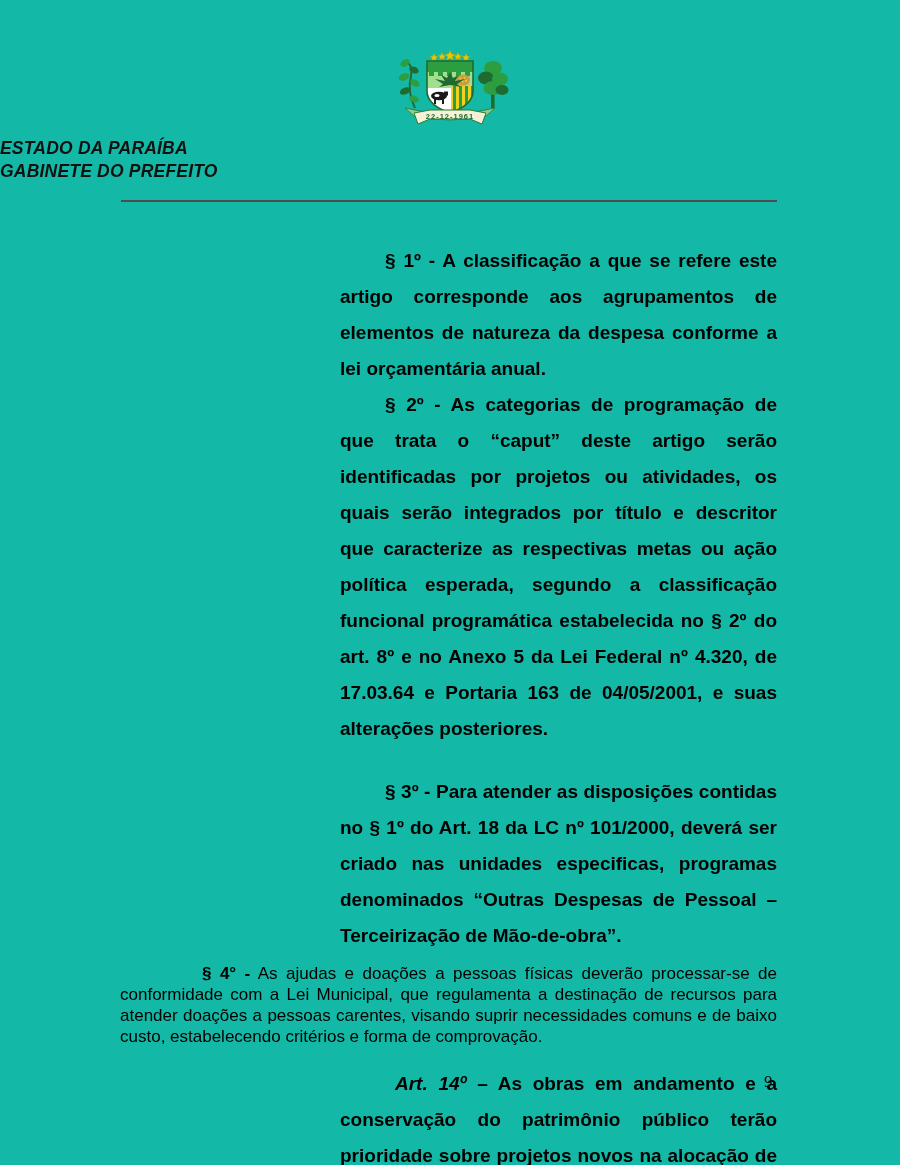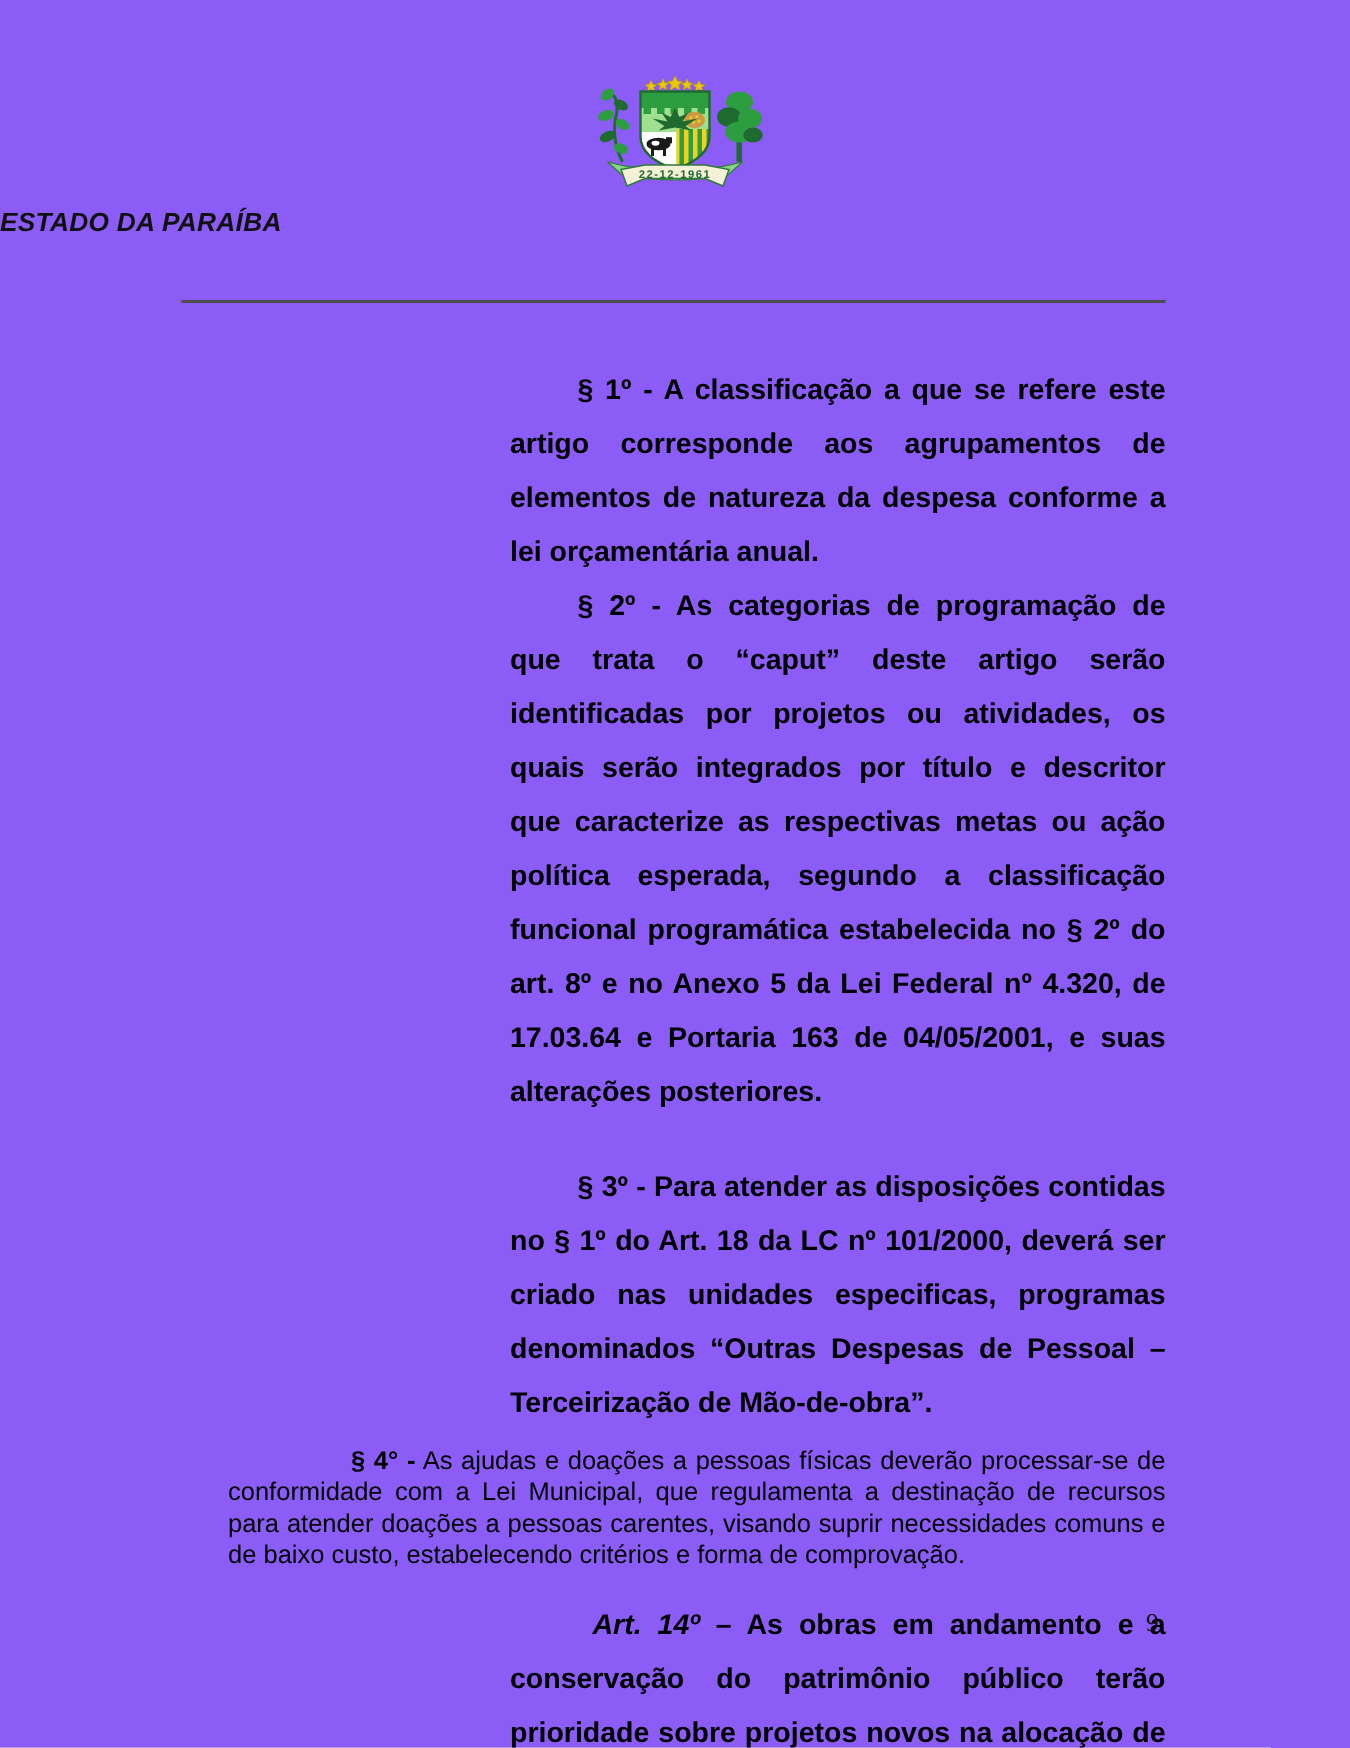--- a/index.html
+++ b/index.html
@@ -3,21 +3,21 @@
 <meta charset="utf-8">
 <style>
   html, body { margin: 0; padding: 0; }
   body {
     width: 900px; height: 1165px;
     background: #ffffff;
     font-family: "Liberation Sans", sans-serif;
     position: relative;
     overflow: hidden;
   }
-  .page { position: absolute; inset: 0; background: #8b5cf6; }
+  .page { position: absolute; inset: 0; background: #14b8a6; }
 
   
   .emblem { position: absolute; left: 384px; top: 50px; width: 132px; height: 82px; }
   .header-text {
     position: absolute; top: 137px; left: 0; width: 900px;
     text-align: left;
     font-weight: bold; font-style: italic;
     font-size: 17.5px; line-height: 22.5px;
     color: #111111;
     letter-spacing: 0.2px;
@@ -35,21 +35,20 @@
     font-weight: bold;
     font-size: 19px; line-height: 36px;
     text-indent: 45px;
   }
   p.para3 { margin-top: 27px; }
   p.para4 {
     margin-top: 9px;
     font-weight: normal;
     font-size: 17px; line-height: 21px;
     text-indent: 82px;
-    margin-left: 32px;
   }
   p.para4 .lead { font-weight: bold; }
   p.para5 { margin-top: 19px; text-indent: 55px; }
   p.para5 .lead { font-style: italic; }
 
   .page-number {
     position: absolute; left: 764px; top: 1072px;
     font-family: "Liberation Serif", serif;
     font-size: 17px; color: #111111;
   }
@@ -133,20 +132,21 @@
     </g>
 
     <g>
       <path d="M29,63 L45,60 H85 L101,63 L97,74 L85,69 H45 L33,74 Z" fill="#f5f0d8" stroke="#2d7a35" stroke-width="1"></path>
       <text x="65" y="68.5" text-anchor="middle" font-family="Liberation Sans, sans-serif" font-size="7.5" font-weight="bold" fill="#1f6b2f" letter-spacing="1">22-12-1961</text>
     </g>
   </svg>
 
   <div class="header-text">
     <div>ESTADO DA PARAÍBA</div>
+    <div>GABINETE DO PREFEITO</div>
   </div>
   <div class="header-rule"></div>
 
   <div class="content">
     <p class="block-bold para1"><span class="lead">§ 1º -</span> <span>A classificação a que se refere este artigo corresponde aos agrupamentos de elementos de natureza da despesa conforme a lei orçamentária anual.</span></p>
 
     <p class="block-bold para2"><span class="lead">§ 2º -</span> <span>As categorias de programação de que trata o “caput” deste artigo serão identificadas por projetos ou atividades, os quais serão integrados por título e descritor que caracterize as respectivas metas ou ação política esperada, segundo a classificação funcional programática estabelecida no § 2º do art. 8º e no Anexo 5 da Lei Federal nº 4.320, de 17.03.64 e Portaria 163 de 04/05/2001, e suas alterações posteriores.</span></p>
 
     <p class="block-bold para3"><span class="lead">§ 3º -</span> <span>Para atender as disposições contidas no § 1º do Art. 18 da LC nº 101/2000, deverá ser criado nas unidades especificas, programas denominados “Outras Despesas de Pessoal – Terceirização de Mão-de-obra”.</span></p>
 

